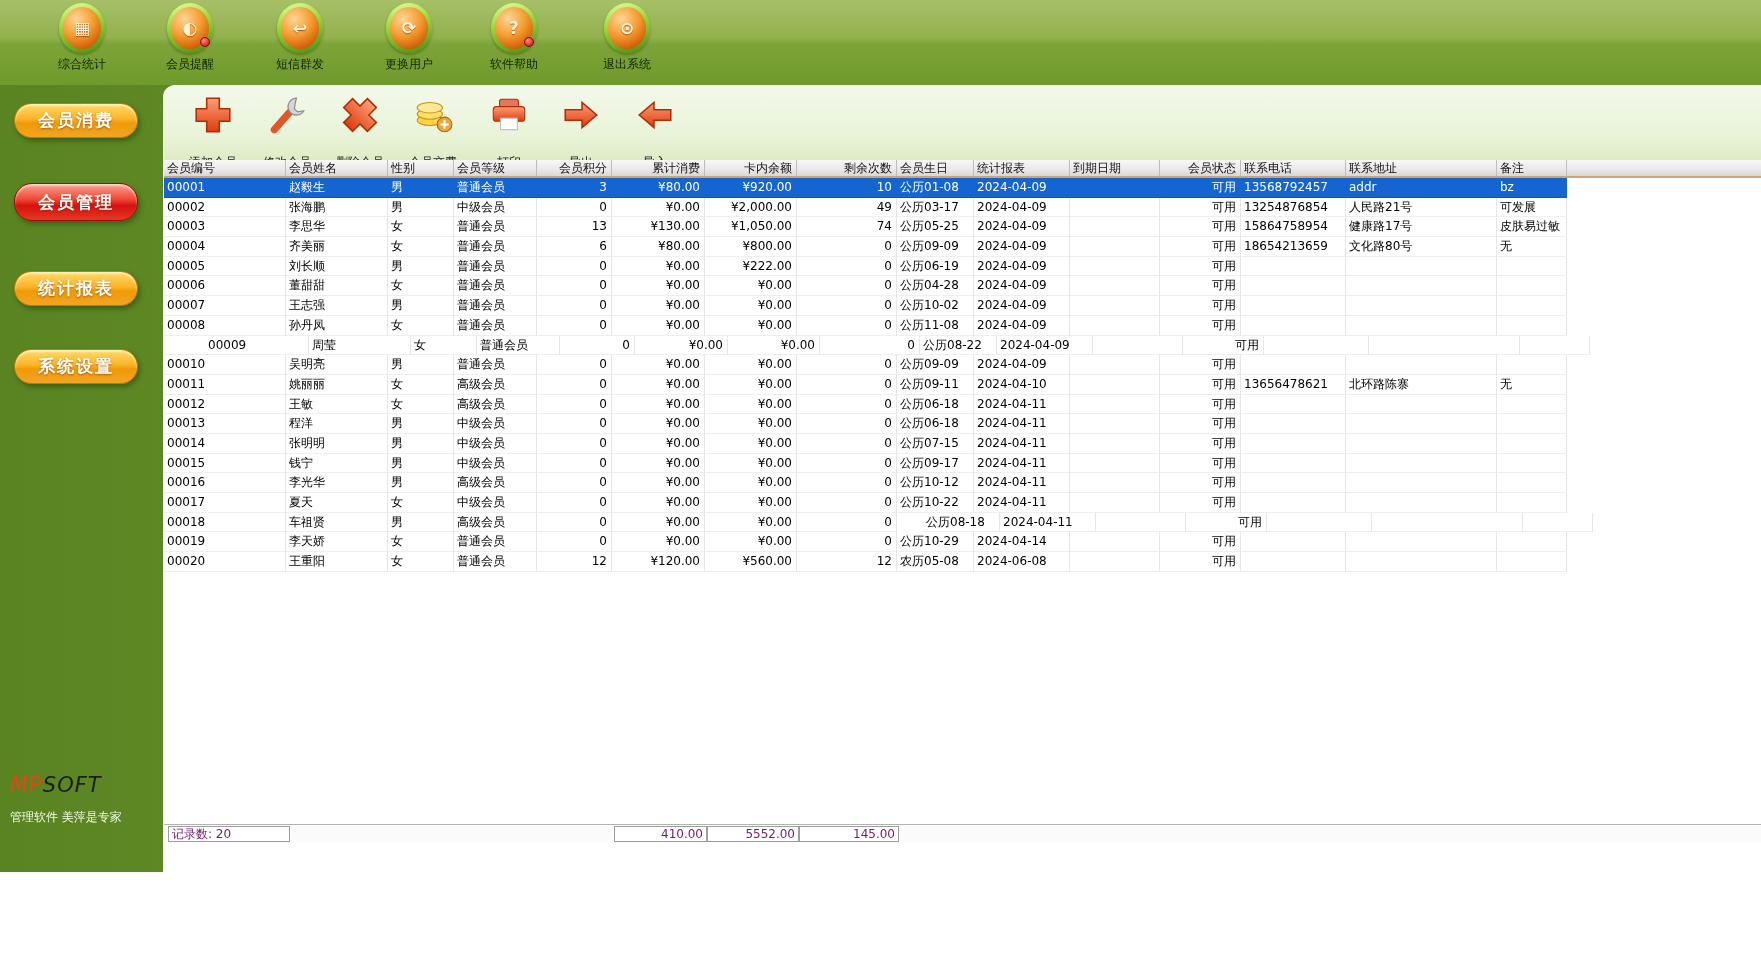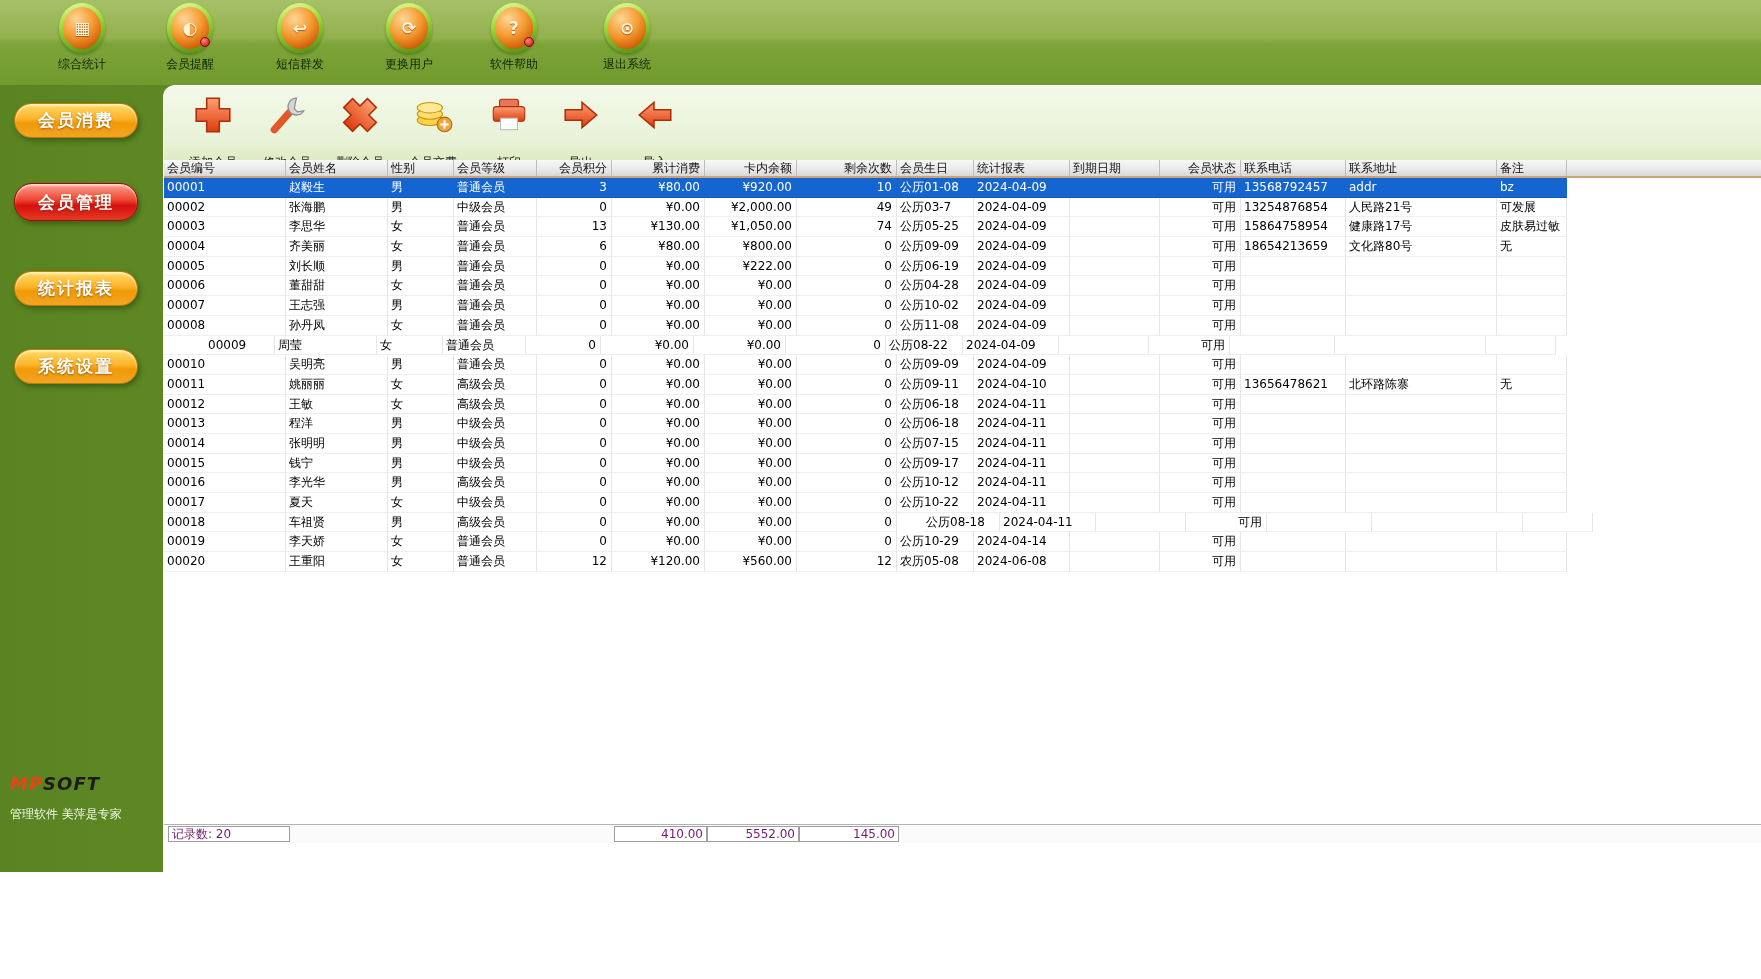--- a/index.html
+++ b/index.html
@@ -26,21 +26,21 @@
   .side-btn { position:absolute; left:14px; width:124px; height:35px; border-radius:18px;
     display:flex; align-items:center; justify-content:center; cursor:pointer;
     font-size:17px; font-weight:bold; color:#ffffff; letter-spacing:2px;
     text-shadow:0 1px 2px rgba(90,40,0,.55);
     background:linear-gradient(180deg,#ffdc66 0%,#fcb32b 45%,#f09a06 58%,#f2a califs 0,#f2a424 100%);
     background:linear-gradient(180deg,#ffdc66 0%,#fcb32b 45%,#f09a06 58%,#f2a424 100%);
     border:1px solid #bf7a08; box-shadow:2px 3px 5px rgba(20,40,0,.4), inset 0 2px 2px rgba(255,255,255,.55); }
   .side-btn.active { background:linear-gradient(180deg,#fda193 0%,#f04a34 42%,#d61010 60%,#e33a22 100%);
     border:1px solid #9c0b06; height:38px; }
   .logo-area { position:absolute; left:10px; top:688px; width:145px; }
-  .logo-line { font-style:italic; font-weight:bold; font-size:18px; letter-spacing:1px; }
+  .logo-line { font-style:italic; font-weight:normal; font-size:21px; letter-spacing:1px; }
   .logo-mp { color:#e54616; } .logo-soft { color:#1c1c1c; }
   .tagline { margin-top:12px; font-size:12px; color:#f4fbe4; }
   
   .main { position:absolute; left:163px; top:85px; width:1598px; height:787px;
     background:#ffffff; border-top-left-radius:12px; overflow:hidden;
     border-left:1px solid rgba(255,255,255,.55); border-top:1px solid rgba(255,255,255,.55); }
   .toolbar { position:relative; height:74px;
     background:linear-gradient(180deg,#f3f9ea 0%,#e9f3d8 70%,#dcecc4 100%); }
   .tool-btn { position:absolute; top:8px; width:66px; text-align:center; cursor:pointer; }
   .tool-ico { width:42px; height:42px; margin:0 auto; }
@@ -263,21 +263,21 @@
         </div>
         <div class="trow">
           <div class="tcell" style="width: 122px;">00002</div>
           <div class="tcell" style="width: 102px;">张海鹏</div>
           <div class="tcell" style="width: 66px;">男</div>
           <div class="tcell" style="width: 83px;">中级会员</div>
           <div class="tcell r" style="width: 75px;">0</div>
           <div class="tcell r" style="width: 93px;">¥0.00</div>
           <div class="tcell r" style="width: 92px;">¥2,000.00</div>
           <div class="tcell r" style="width: 100px;">49</div>
-          <div class="tcell" style="width: 77px;">公历03-7</div>
+          <div class="tcell" style="width: 77px;">公历03-17</div>
           <div class="tcell" style="width: 96px;">2024-04-09</div>
           <div class="tcell" style="width: 90px;"></div>
           <div class="tcell r" style="width: 81px;">可用</div>
           <div class="tcell" style="width: 105px;">13254876854</div>
           <div class="tcell" style="width: 151px;">人民路21号</div>
           <div class="tcell" style="width: 70px;">可发展</div>
         </div>
         <div class="trow">
           <div class="tcell" style="width: 122px;">00003</div>
           <div class="tcell" style="width: 102px;">李思华</div>
@@ -374,21 +374,21 @@
           <div class="tcell r" style="width: 100px;">0</div>
           <div class="tcell" style="width: 77px;">公历11-08</div>
           <div class="tcell" style="width: 96px;">2024-04-09</div>
           <div class="tcell" style="width: 90px;"></div>
           <div class="tcell r" style="width: 81px;">可用</div>
           <div class="tcell" style="width: 105px;"></div>
           <div class="tcell" style="width: 151px;"></div>
           <div class="tcell" style="width: 70px;"></div>
         </div>
         <div class="trow">
-          <div class="tcell" style="width: 111px; padding-left: 44px;">00009</div>
+          <div class="tcell" style="width: 145px; padding-left: 44px;">00009</div>
           <div class="tcell" style="width: 102px;">周莹</div>
           <div class="tcell" style="width: 66px;">女</div>
           <div class="tcell" style="width: 83px;">普通会员</div>
           <div class="tcell r" style="width: 75px;">0</div>
           <div class="tcell r" style="width: 93px;">¥0.00</div>
           <div class="tcell r" style="width: 92px;">¥0.00</div>
           <div class="tcell r" style="width: 100px;">0</div>
           <div class="tcell" style="width: 77px;">公历08-22</div>
           <div class="tcell" style="width: 96px;">2024-04-09</div>
           <div class="tcell" style="width: 90px;"></div>

